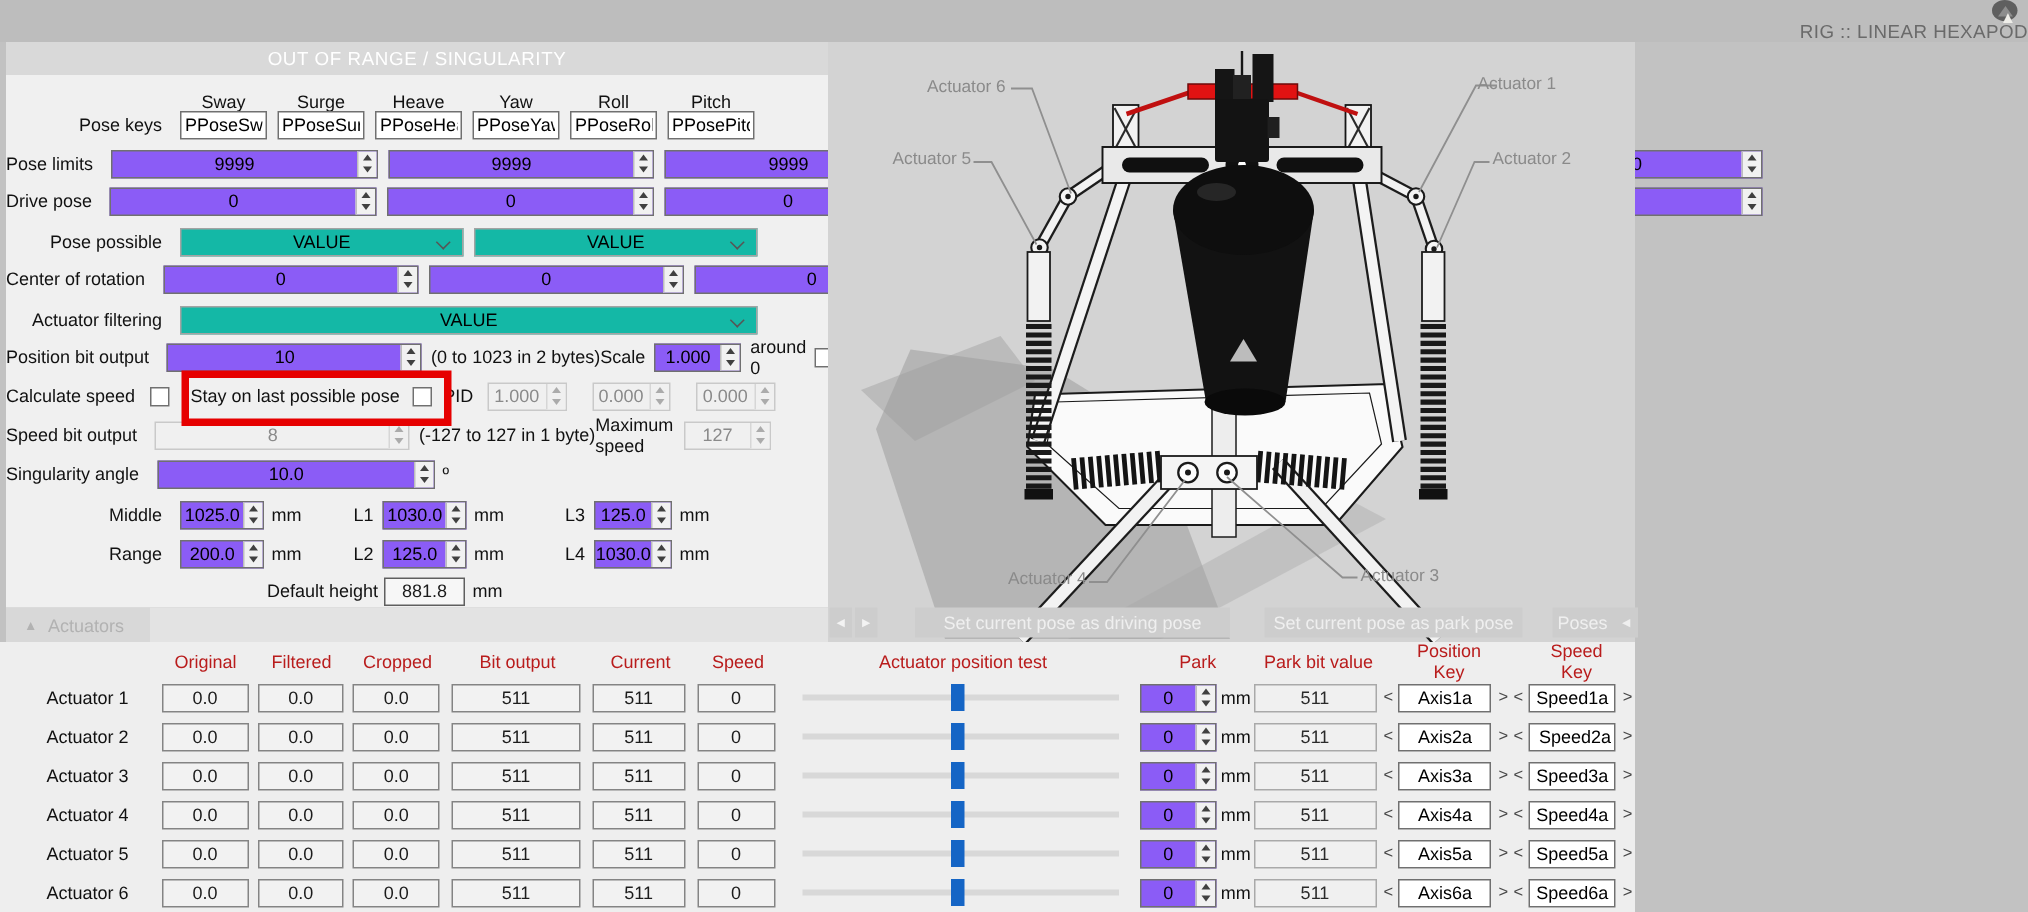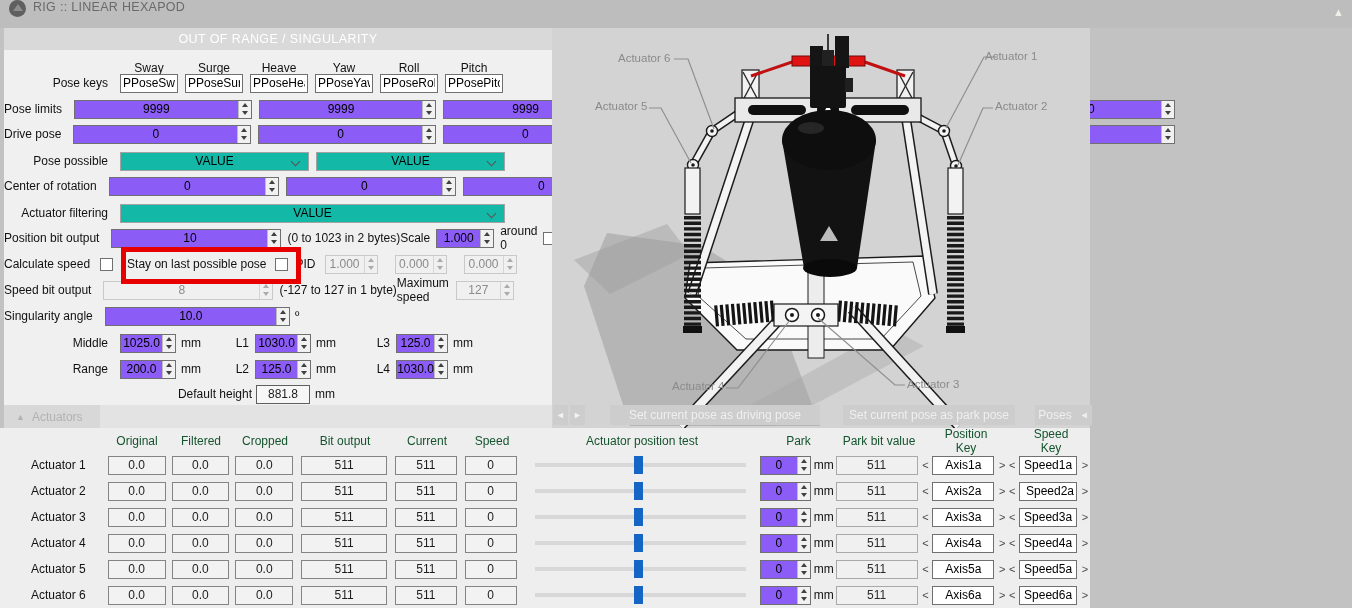--- a/index.html
+++ b/index.html
@@ -2,21 +2,21 @@
 <html><head>
 <meta charset="utf-8">
 <style>
   * { margin:0; padding:0; box-sizing:border-box; }
   html,body { width:1352px; height:608px; overflow:hidden;
     font-family:"Liberation Sans", sans-serif; font-size:12px; color:#111;
     background:#c2c2c2; position:relative; }
 
   
   .titlebar { position:absolute; left:0; top:0; width:1352px; height:28px;
-    background:#bdbdbd; display:flex; align-items:flex-start; }
+    background:#bdbdbd; display:flex; align-items:flex-end;flex-direction:column; }
   .app-icon { width:17px; height:17px; border-radius:50%; background:#5f5f5f;
     margin:0 7px 0 9px; position:relative; }
   .app-icon::after { content:""; position:absolute; left:3.5px; top:4px;
     border-left:5px solid transparent; border-right:5px solid transparent;
     border-bottom:7px solid #8d8d8d; }
   .title-text { color:#6a6a6a; font-size:12.5px; letter-spacing:.3px; }
   .collapse-arrow { position:absolute; right:8px; top:6px; color:#efeee9; font-size:11px; }
 
   
   .left-panel { position:absolute; left:4px; top:28px; width:548px; height:377px;
@@ -69,21 +69,21 @@
   .tabstrip { position:absolute; left:4px; top:405px; width:548px; height:23px; background:#e3e3e3; }
   .tab-actuators { position:absolute; left:0; top:0; width:96px; height:23px; background:#d8d8d8;
     color:#b2b2b2; display:flex; align-items:center; gap:7px; padding-left:12px; font-size:12px; }
   .navbtn { position:absolute; top:405px; width:15px; height:20px; background:#cdcdcd;
     color:#f3f3f3; font-size:9px; display:flex; align-items:center; justify-content:center; }
   .graybtn { position:absolute; top:405px; height:20px; background:#cdcdcd; color:#efefef;
     display:flex; align-items:center; justify-content:center; font-size:12px; gap:8px; }
 
   
   .table-area { position:absolute; left:0; top:428px; width:1090px; height:180px; background:#eeeeee; }
-  .t-head { display:flex; align-items:center; height:22px; margin-top:2px; color:#14532d; }
+  .t-head { display:flex; align-items:center; height:22px; margin-top:2px; color:#b91c1c; }
   .t-row { display:flex; align-items:center; height:26px; }
   .c-label { width:98px; text-align:right; padding-right:12px; white-space:nowrap; }
   .th-c { text-align:center; }
   .c-n   { width:58px; margin-left:6px; }
   .c-n.f { margin-left:10px; }
   .c-bit { width:86px; margin-left:8px; }
   .c-cur { width:62px; margin-left:8px; }
   .c-spd { width:52px; margin-left:8px; }
   .c-sli { width:212px; margin-left:18px; position:relative; height:20px; }
   .c-park{ width:51px; margin-left:14px; }

